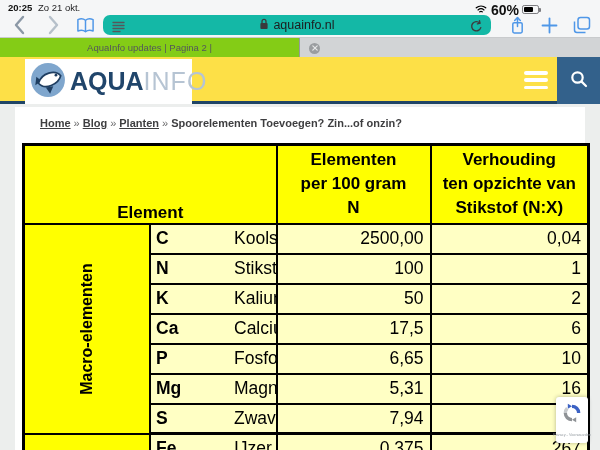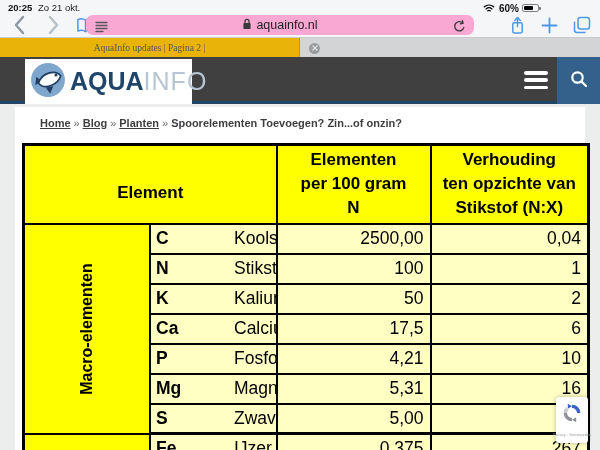--- a/index.html
+++ b/index.html
@@ -6,64 +6,64 @@
   html,body { width:600px; height:450px; overflow:hidden; }
   body { font-family:"Liberation Sans", sans-serif; background:#eceeed; }
   .screen { position:relative; width:600px; height:450px; background:#eceeed; overflow:hidden; }
 
   
   .chrome-top { position:absolute; top:0; left:0; width:600px; height:37px; background:#f5f6f7; }
   .status-bar { position:absolute; top:0; left:0; width:544px; height:13px; font-size:9.5px; color:#111; }
   .st-time { position:absolute; left:8px; top:2px; font-weight:700; }
   .st-date { position:absolute; left:38px; top:2px; font-weight:400; color:#1c1c1e; }
   .st-right { position:absolute; right:5px; top:1.5px; display:flex; align-items:center; gap:3px; }
-  .st-pct { font-size:10px; font-weight:600; color:#111; }
+  .st-pct { font-size:14px; font-weight:600; color:#111; }
   .battery { position:relative; width:17px; height:8.5px; border:1px solid #7c7c80; border-radius:2.2px; }
   .battery .fill { position:absolute; left:1px; top:1px; bottom:1px; width:60%; background:#000; border-radius:1px; }
   .battery .nub { position:absolute; right:-3px; top:2px; width:2px; height:3.5px; background:#7c7c80; border-radius:0 1px 1px 0; }
 
   .toolbar { position:absolute; top:13px; left:0; width:600px; height:24px; }
   .nav-btn { position:absolute; top:2px; width:22px; height:20px; display:flex; align-items:center; justify-content:center; }
-  .url-pill { position:absolute; left:86px; top:2px; width:388px; height:20px; background:#f9a8d4; border-radius:7px;text-align:right; }
+  .url-pill { position:absolute; left:103px; top:2px; width:388px; height:20px; background:#14b8a6; border-radius:7px;text-align:right; }
   .reader-icon { position:absolute; left:9px; top:4px; }
   .url-center { position:absolute; left:0; right:0; top:0; bottom:0; display:flex; align-items:center; justify-content:center; gap:4px; }
   .url-text { font-size:12.5px; color:#1c1c1e; }
   .refresh-icon { position:absolute; right:8px; top:3.5px; }
 
   .tab-bar { position:absolute; top:37px; left:0; width:600px; height:20px; display:flex; border-top:1px solid #c9cbcd; }
   .tab { position:relative; width:300px; height:100%; display:flex; align-items:center; justify-content:center; }
-  .tab.inactive { background:#eab308; border-right:1px solid #97999c;font-family:Liberation Serif, serif; }
+  .tab.inactive { background:#84cc16; border-right:1px solid #97999c; }
   .tab.active { background:#d2d4d6; }
   .tab-title { font-size:9.5px; white-space:nowrap; overflow:hidden; }
   .tab.inactive .tab-title { color:#54575a; }
   .tab.active .tab-title { color:#141517; font-weight:700; }
   .tab-close { position:absolute; left:9px; top:4.5px; width:11px; height:11px; border-radius:50%; background:#9a9da0; display:flex; align-items:center; justify-content:center; }
 
   
-  .site-header { position:absolute; top:57px; left:0; width:600px; height:47px; background:#404040; border-bottom:3px solid #204566; }
+  .site-header { position:absolute; top:57px; left:0; width:600px; height:47px; background:#fde047; border-bottom:3px solid #204566; }
   .logo-box { position:absolute; left:25px; top:2px; width:167px; height:45px; background:#ffffff; display:flex; align-items:center; padding-left:5px; z-index:3; }
   .brand { font-size:25px; margin-left:4px; white-space:nowrap; }
   .brand .aqua { font-weight:700; color:#20456b; }
   .brand .info { font-weight:400; color:#b6c4d3; letter-spacing:1px; }
   .hamburger { position:absolute; left:524px; top:14px; width:26px; height:18px; display:flex; flex-direction:column; justify-content:space-between; cursor:pointer; }
   .hamburger div { width:24px; height:3.5px; background:#fff; border-radius:2px; }
   .search-tile { position:absolute; right:0; top:0; width:43px; height:47px; background:#33618b; display:flex; align-items:center; justify-content:center; }
 
   
   .content-box { position:absolute; left:15px; top:107px; width:570px; height:343px; background:#ffffff; }
   .breadcrumb { position:absolute; left:25px; top:10px; font-size:11px; color:#3e3e40; font-weight:600; }
   .breadcrumb a { color:#3e3e40; text-decoration:underline; cursor:pointer; }
   .bc-sep { margin:0 3px; font-weight:400; color:#6a6a6c; }
 
   
   .table-wrap { position:absolute; left:7px; top:36px; }
   table.elements { border-collapse:collapse; table-layout:fixed; width:549px; border:3px solid #000; }
   table.elements td, table.elements th { border:2px solid #000; }
   thead th { background:#ffff00; font-weight:700; font-size:17px; color:#000; }
-  .h-element { vertical-align:bottom; text-align:center; padding-bottom:20px; }
+  .h-element { vertical-align:bottom; text-align:center; padding-bottom:0; }
   .h-multi { text-align:center; vertical-align:middle; white-space:pre-line; line-height:24px; padding:2px 0; }
   thead tr { height:79px; }
   tbody tr { height:30px; }
   tbody td { background:#ffffc4; font-size:17.5px; color:#000; }
   td.col-group { background:#ffff00; position:relative; overflow:hidden; }
   .vlabel { position:absolute; left:50%; top:50%; transform:translate(-50%,-50%) rotate(-90deg); font-weight:700; font-size:16px; white-space:nowrap; }
   td.col-name { padding-left:5px; white-space:nowrap; overflow:hidden; }
   td.col-name .sym { display:inline-block; width:78px; font-weight:700; }
   td.num { text-align:right; padding-right:6px; }
   tr.group-end td { border-bottom:3px solid #000; }
@@ -243,31 +243,31 @@
               <td class="num">50</td>
               <td class="num">2</td>
             </tr>
             <tr>
               <td class="col-name"><span class="sym">Ca</span><span class="nm">Calcium</span></td>
               <td class="num">17,5</td>
               <td class="num">6</td>
             </tr>
             <tr>
               <td class="col-name"><span class="sym">P</span><span class="nm">Fosfor</span></td>
-              <td class="num">4,21</td>
+              <td class="num">6,65</td>
               <td class="num">10</td>
             </tr>
             <tr>
               <td class="col-name"><span class="sym">Mg</span><span class="nm">Magnesium</span></td>
               <td class="num">5,31</td>
               <td class="num">16</td>
             </tr>
             <tr class="group-end">
               <td class="col-name"><span class="sym">S</span><span class="nm">Zwavel</span></td>
-              <td class="num">5,00</td>
+              <td class="num">7,94</td>
               <td class="num">20</td>
             </tr>
             <tr>
               <td class="col-group" rowspan="1" style="width: 46px;">
                 <span class="vlabel"></span>
               </td>
               <td class="col-name"><span class="sym">Fe</span><span class="nm">IJzer</span></td>
               <td class="num">0,375</td>
               <td class="num">267</td>
             </tr>

